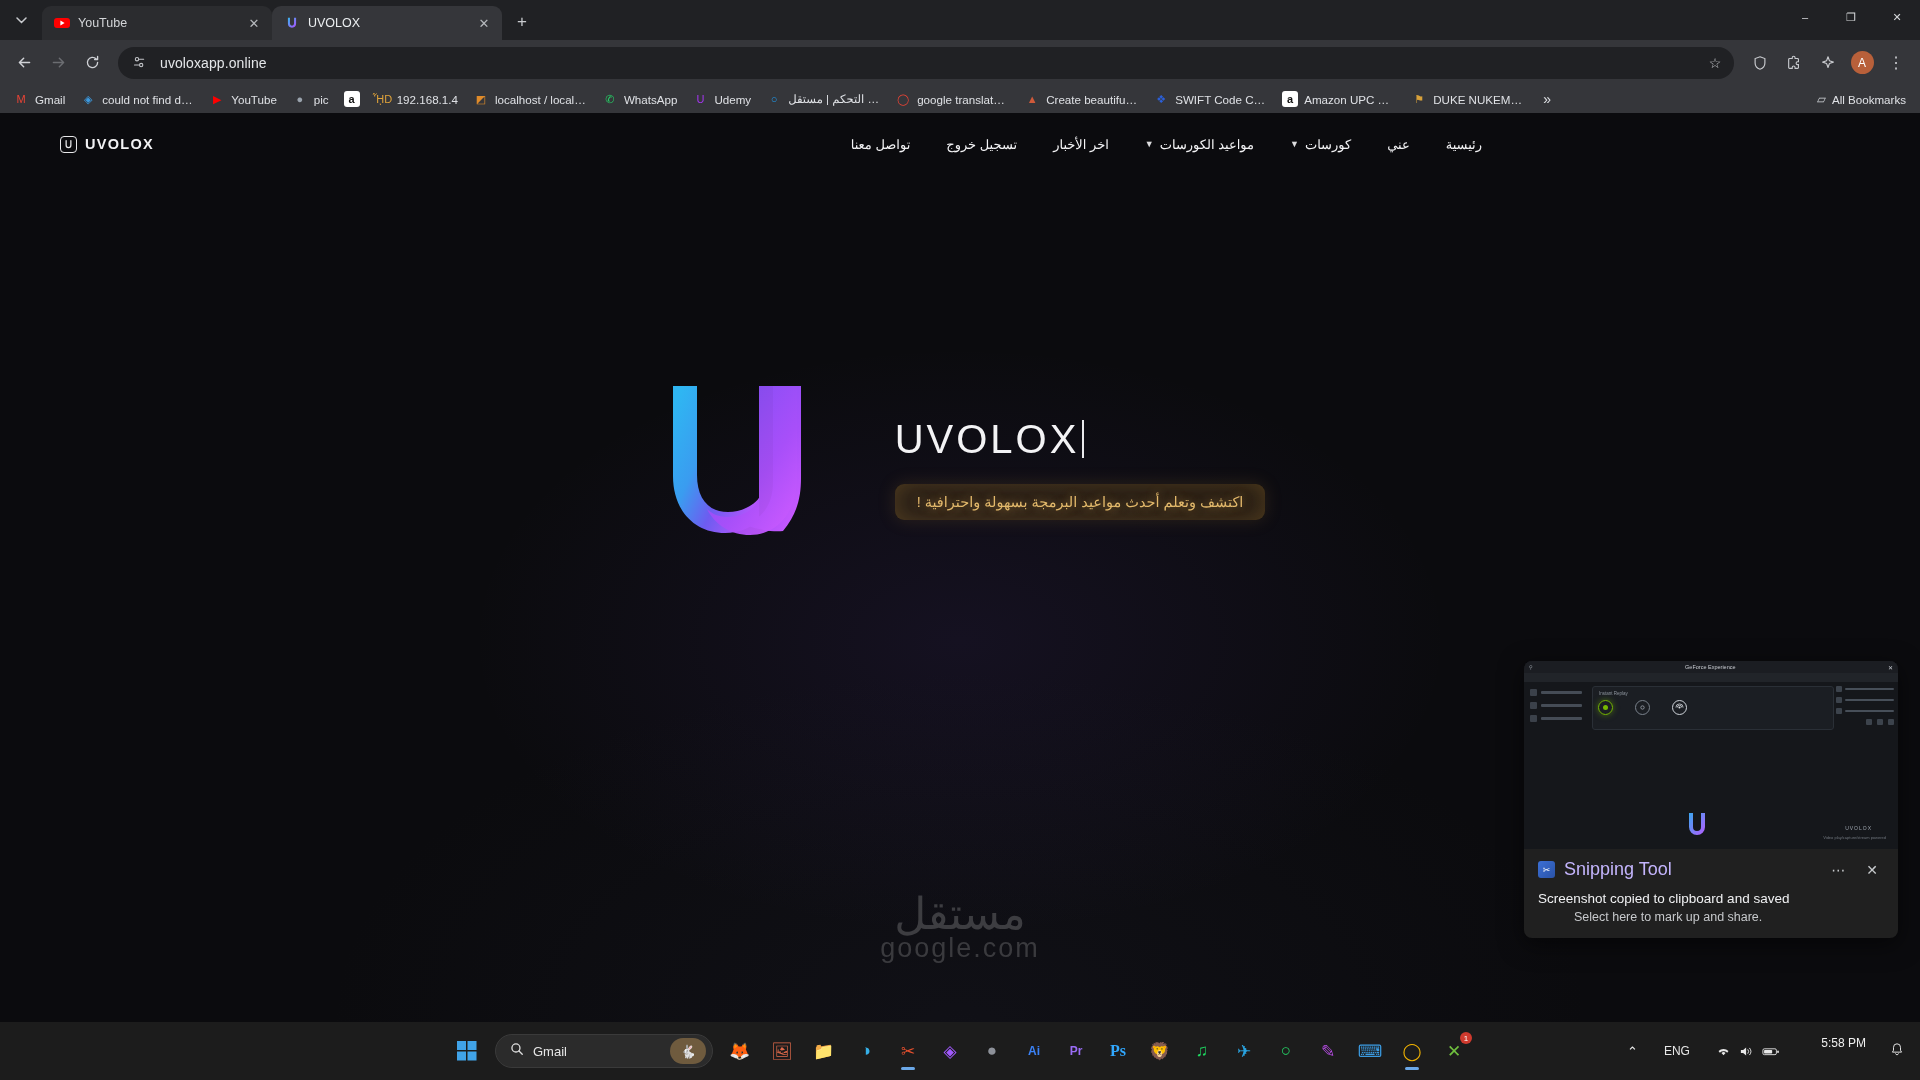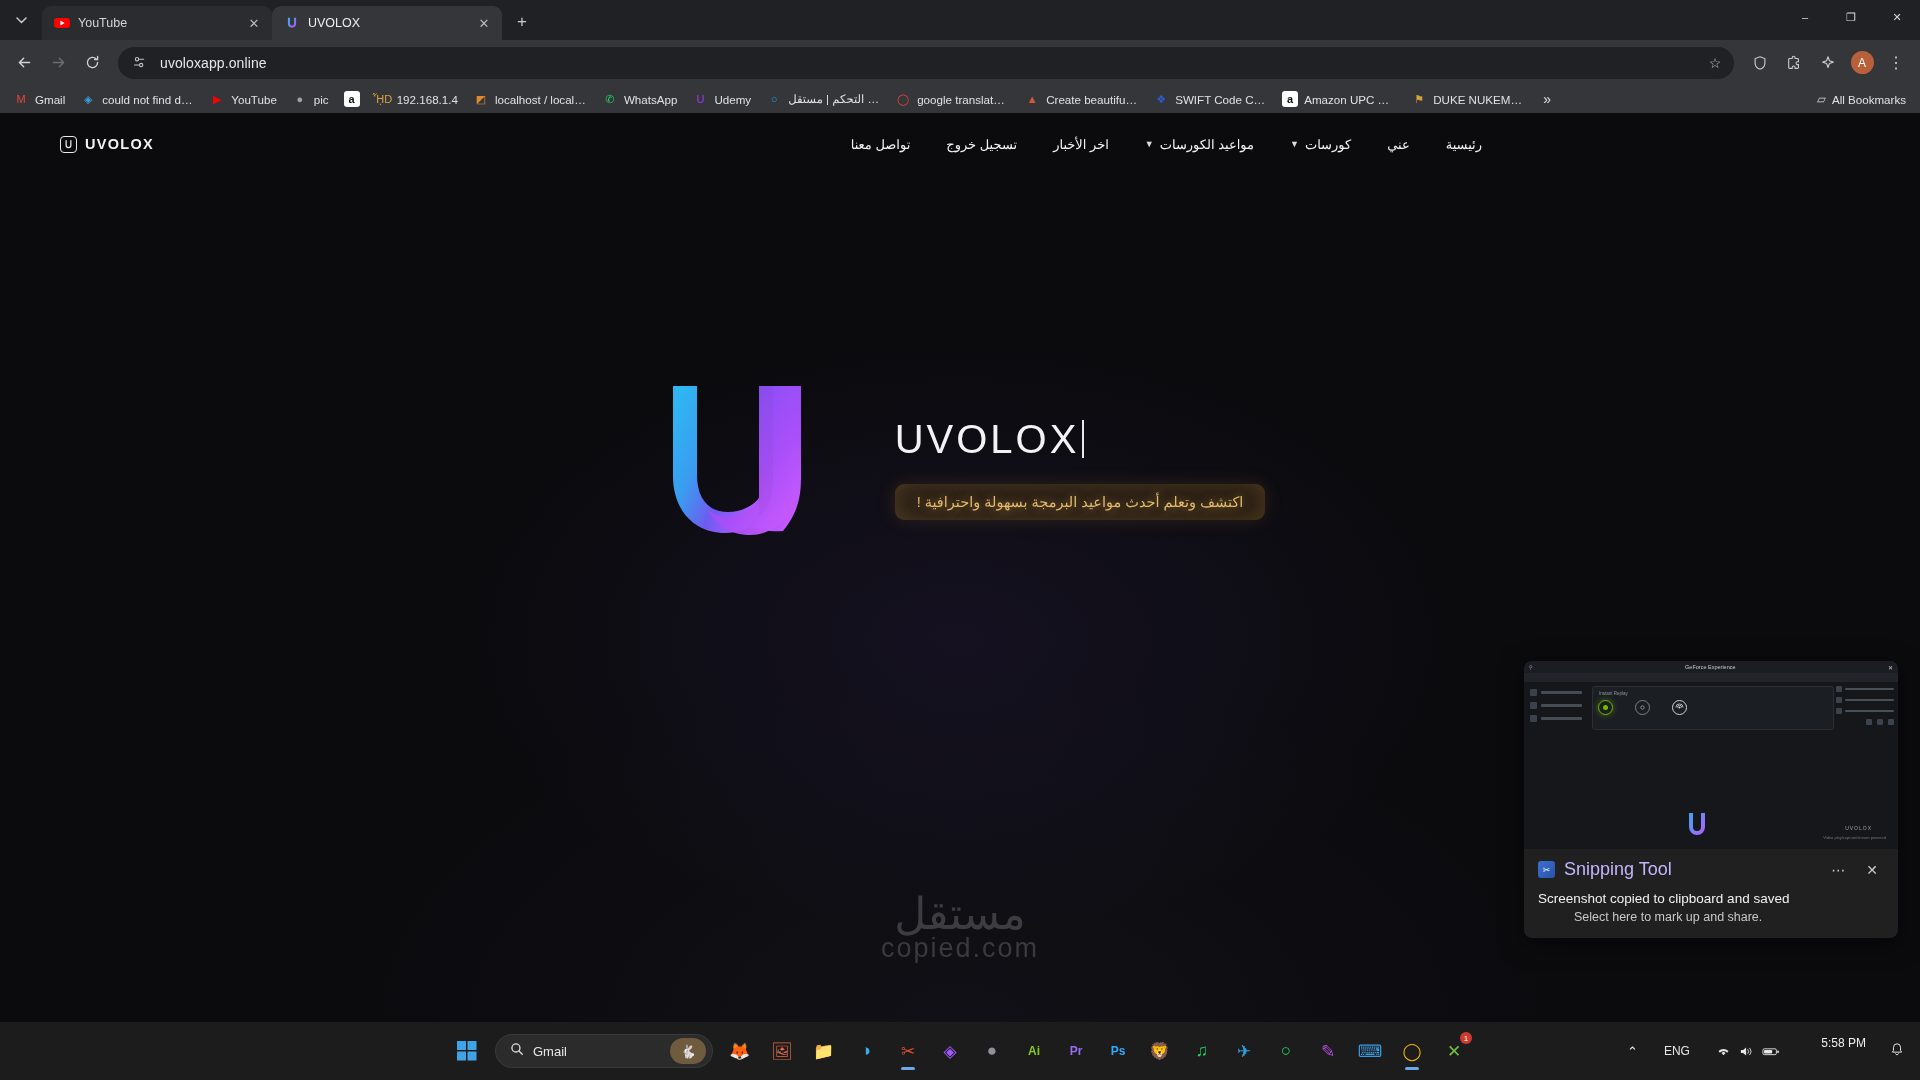--- a/index.html
+++ b/index.html
@@ -369,21 +369,21 @@
         <div class="herotitle">
           <span>UVOLOX</span>
             <span class="caretbar"></span>
         </div>
         <div class="tagline">اكتشف وتعلم أحدث مواعيد البرمجة بسهولة واحترافية !</div>
       </div>
     </div>
 
     <div class="watermark">
       <div class="ar">مستقل</div>
-      <div class="en">copied.com</div>
+      <div class="en">google.com</div>
     </div>
 
     <div class="toast">
       <div class="toast-thumb">
         <div class="thumb-bar">
           <span class="tq">⚲</span>
           <span class="tt">GeForce Experience</span>
           <span class="tx">✕</span>
         </div>
         <div class="thumb-menu"></div>
@@ -492,23 +492,23 @@
       <span class="bunny">🐇</span>
     </div>
     <div id="taskbar-apps" style="display:flex;align-items:center;">
         <div class="tbapp" style="color: rgb(255, 113, 57);">🦊</div>
         <div class="tbapp" style="color: rgb(224, 106, 74);">🖼</div>
         <div class="tbapp" style="color: rgb(240, 193, 75);">📁</div>
         <div class="tbapp" style="color: rgb(53, 176, 232);">◑</div>
         <div class="tbapp" style="color: rgb(232, 80, 46);">✂<span class="under"></span></div>
         <div class="tbapp" style="color: rgb(162, 89, 255);">◈</div>
         <div class="tbapp" style="color: rgb(141, 145, 153);">●</div>
-        <div class="tbapp" style="color: #84cc16; font-size: 12px; font-weight: 700;">Ai</div>
+        <div class="tbapp" style="color: #3b82f6; font-size: 12px; font-weight: 700;">Ai</div>
         <div class="tbapp" style="color: rgb(154, 108, 245); font-size: 12px; font-weight: 700;">Pr</div>
-        <div class="tbapp" style="color: rgb(49, 168, 255); font-size: 12px; font-weight: 700;">Ps</div>
+        <div class="tbapp" style="color: rgb(49, 168, 255); font-size: 16px; font-weight: 700; font-family: Liberation Serif, serif;">Ps</div>
         <div class="tbapp" style="color: rgb(251, 84, 43);">🦁</div>
         <div class="tbapp" style="color: rgb(30, 215, 96);">♫</div>
         <div class="tbapp" style="color: rgb(41, 163, 224);">✈</div>
         <div class="tbapp" style="color: rgb(37, 211, 102);">○</div>
         <div class="tbapp" style="color: rgb(180, 76, 224);">✎</div>
         <div class="tbapp" style="color: rgb(59, 154, 224);">⌨</div>
         <div class="tbapp" style="color: rgb(244, 180, 0);">◯<span class="under"></span></div>
         <div class="tbapp" style="color: rgb(111, 191, 62);">✕<span class="badge">1</span></div>
       </div>
   </div>

